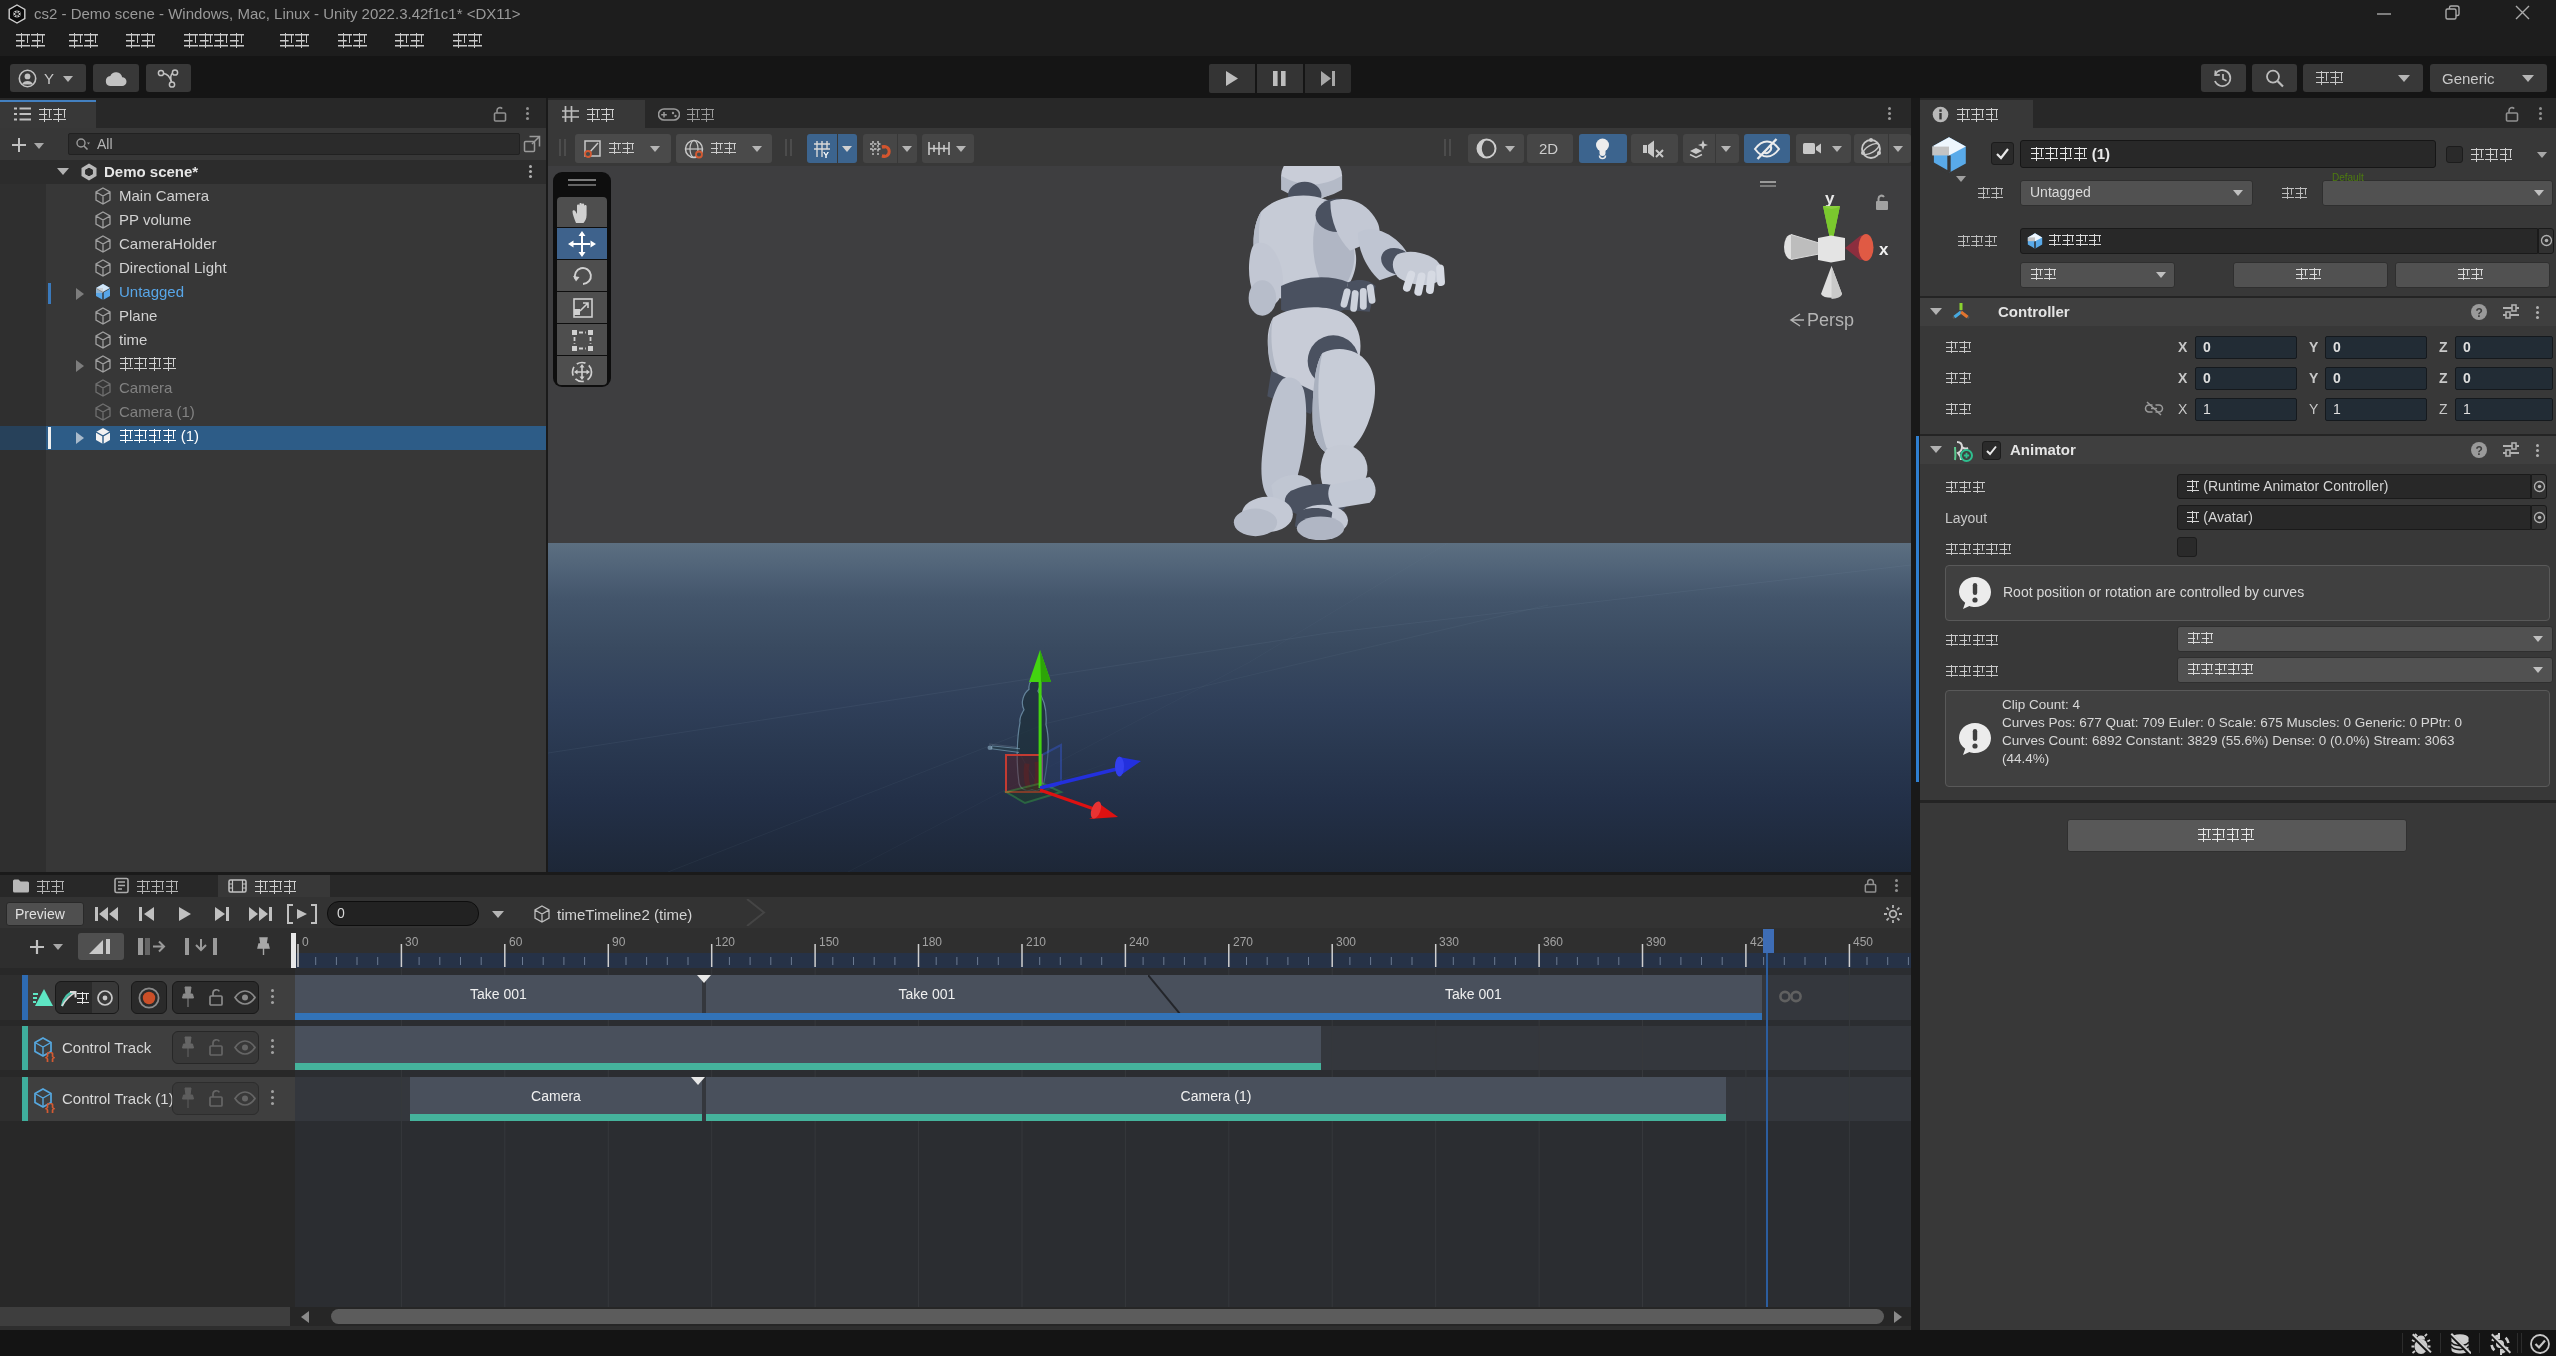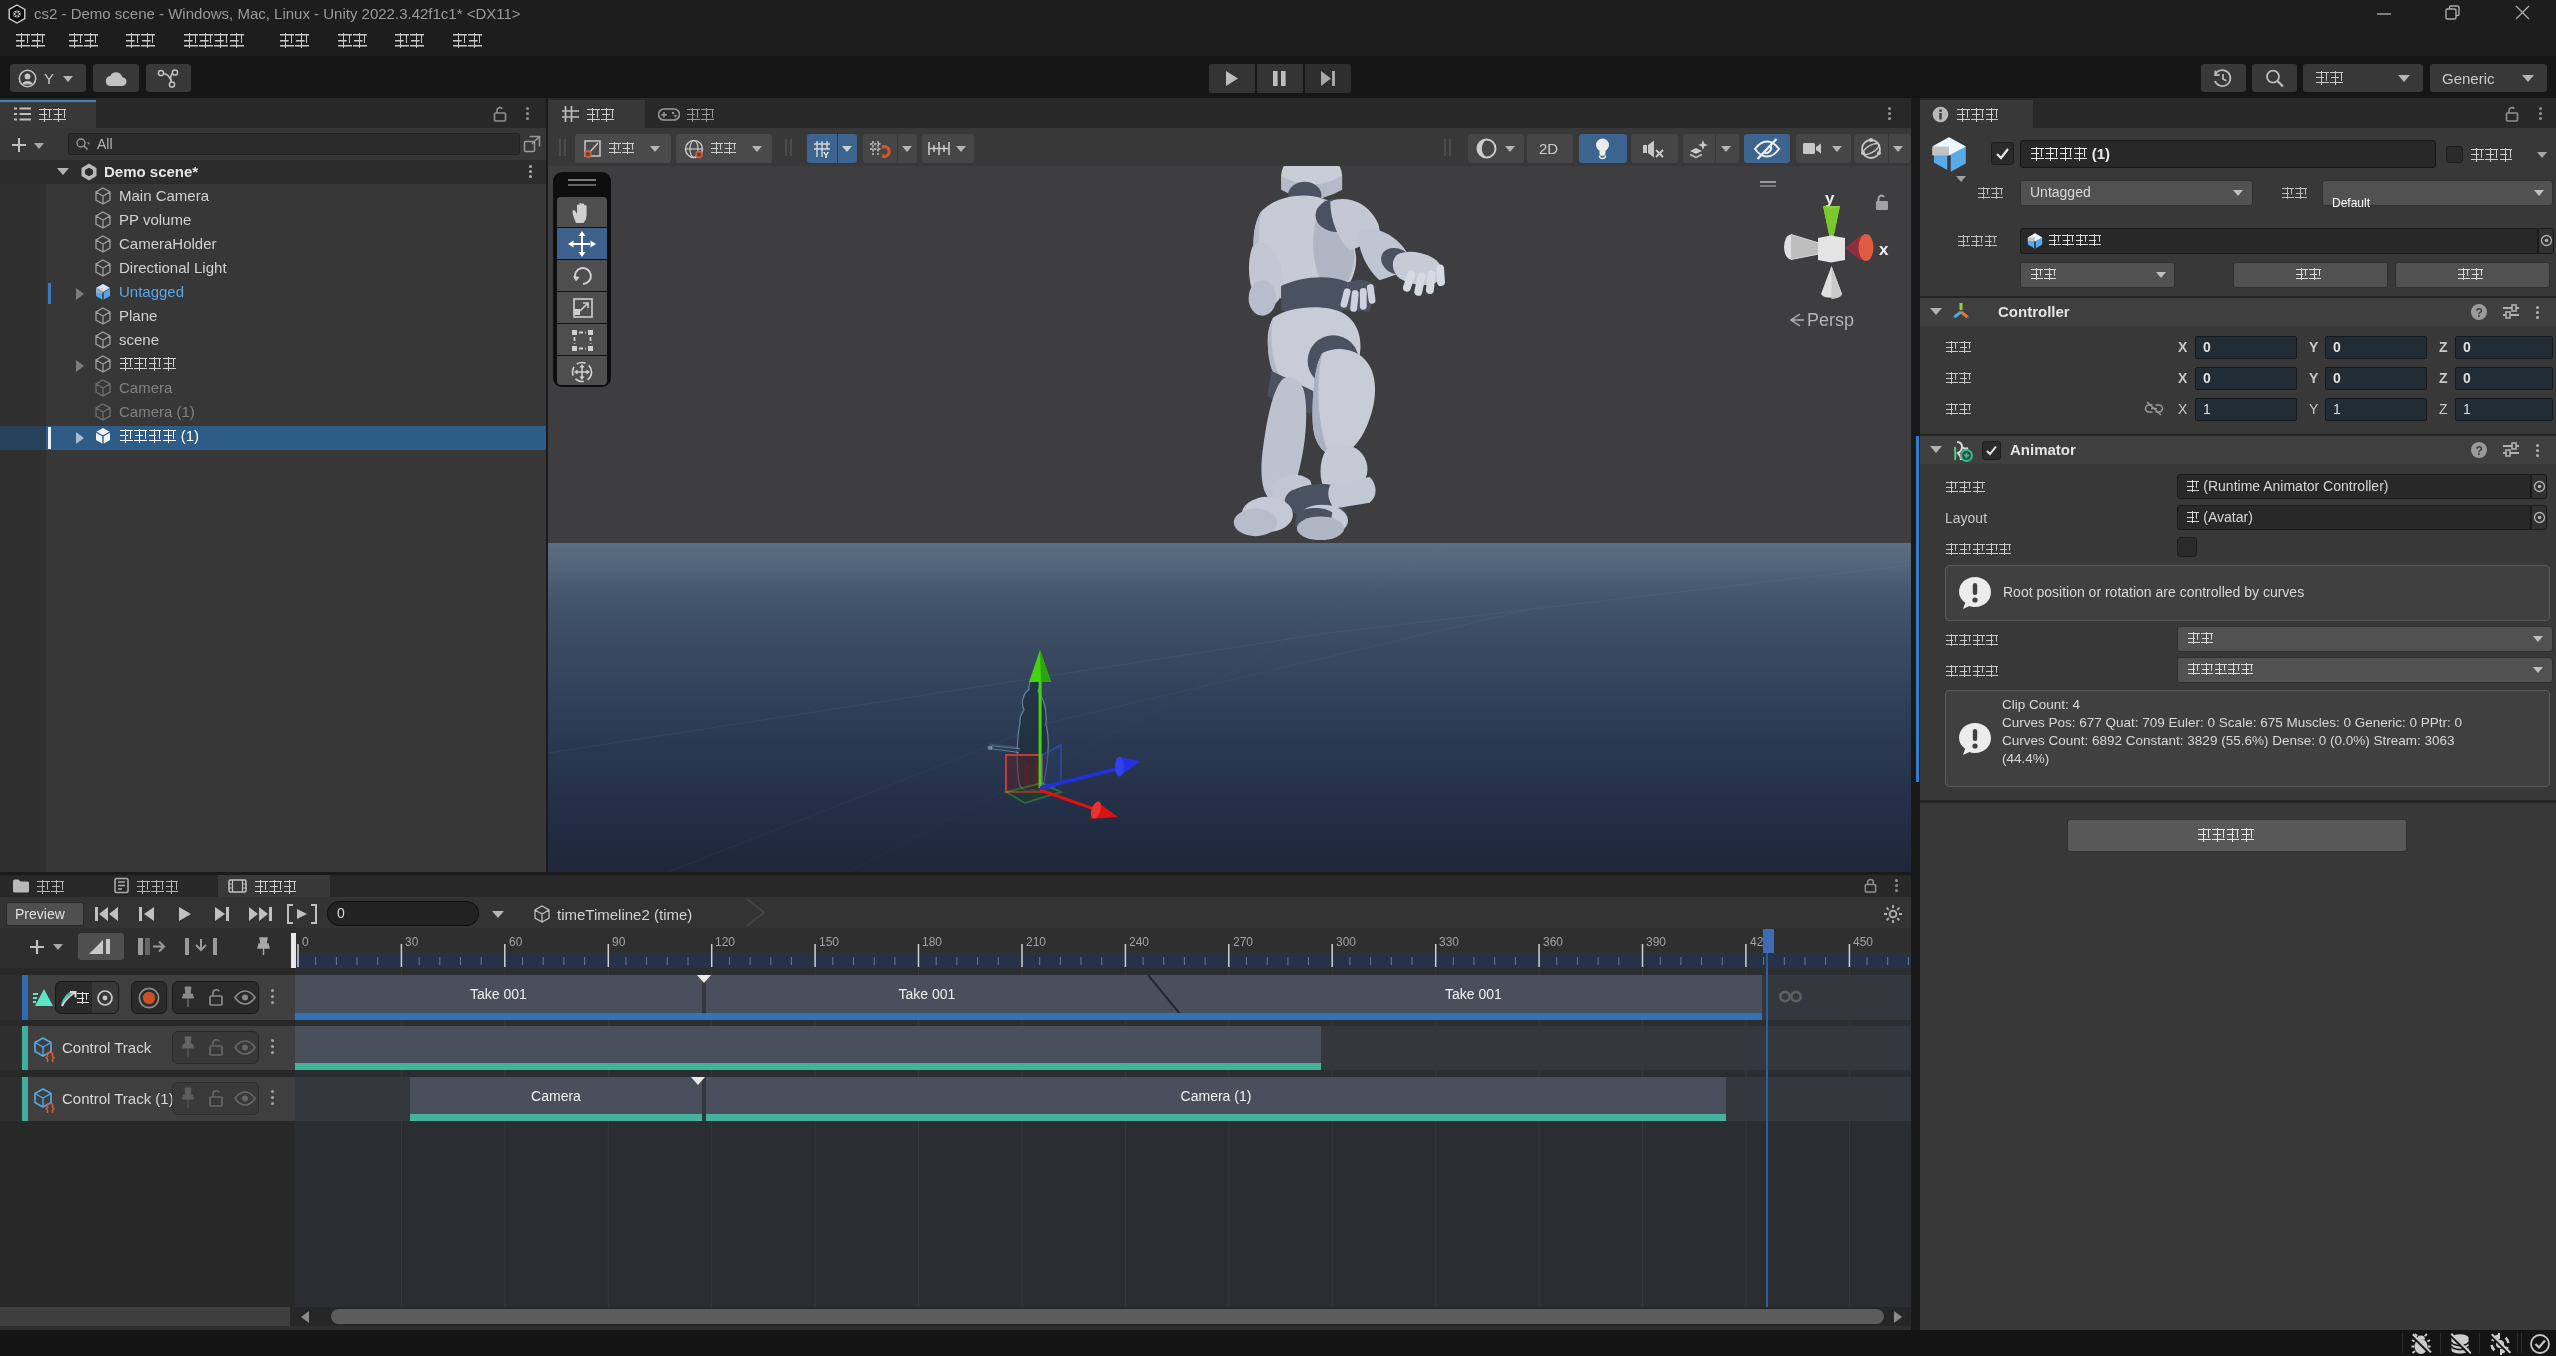--- a/index.html
+++ b/index.html
@@ -172,21 +172,21 @@
       <rect x="3" y="6" width="7" height="5" fill="#bfbfbf" opacity=".55"></rect>
     </svg>
 <div class="tx" style="left:119px;top:283px;font-size:15px;color:#58a6e8;">Untagged</div>
 <svg class="abs" style="left:93px;top:306px;" width="20" height="20" viewBox="0 0 20 20">
       <path d="M10 2 L17 6 V14 L10 18 L3 14 V6 Z M3 6 L10 10 L17 6 M10 10 V18" fill="none" stroke="#9f9f9f" stroke-width="1.3"></path>
     </svg>
 <div class="tx" style="left:119px;top:307px;font-size:15px;color:#d2d2d2;">Plane</div>
 <svg class="abs" style="left:93px;top:330px;" width="20" height="20" viewBox="0 0 20 20">
       <path d="M10 2 L17 6 V14 L10 18 L3 14 V6 Z M3 6 L10 10 L17 6 M10 10 V18" fill="none" stroke="#9f9f9f" stroke-width="1.3"></path>
     </svg>
-<div class="tx" style="left:119px;top:331px;font-size:15px;color:#d2d2d2;">scene</div>
+<div class="tx" style="left:119px;top:331px;font-size:15px;color:#d2d2d2;">time</div>
 <div class="abs" style="left:76px;top:360px;width:0;height:0;border-top:6px solid transparent;border-bottom:6px solid transparent;border-left:8px solid #7d7d7d;"></div>
 <svg class="abs" style="left:93px;top:354px;" width="20" height="20" viewBox="0 0 20 20">
       <path d="M10 2 L17 6 V14 L10 18 L3 14 V6 Z M3 6 L10 10 L17 6 M10 10 V18" fill="none" stroke="#9f9f9f" stroke-width="1.3"></path>
     </svg>
 <div class="tx" style="left:119px;top:355px;font-size:15px;color:#d2d2d2;"><i class="c"></i><i class="c"></i><i class="c"></i><i class="c"></i></div>
 <svg class="abs" style="left:93px;top:378px;" width="20" height="20" viewBox="0 0 20 20">
       <path d="M10 2 L17 6 V14 L10 18 L3 14 V6 Z M3 6 L10 10 L17 6 M10 10 V18" fill="none" stroke="#6e6e6e" stroke-width="1.3"></path>
     </svg>
 <div class="tx" style="left:119px;top:379px;font-size:15px;color:#828282;">Camera</div>
 <svg class="abs" style="left:93px;top:402px;" width="20" height="20" viewBox="0 0 20 20">
@@ -492,21 +492,21 @@
 <div class="abs" style="left:2446px;top:146px;width:17px;height:17px;background:#2a2a2a;border:1px solid #1c1c1c;border-radius:3px;"></div>
 <div class="tx" style="left:2470px;top:146px;font-size:15px;color:#cfcfcf;"><i class="c"></i><i class="c"></i><i class="c"></i></div>
 <div class="abs" style="left:2537px;top:152px;width:0;height:0;border:5px solid transparent;border-top:6px solid #a8a8a8;"></div>
 
 <div class="tx" style="left:1977px;top:185px;font-size:14px;color:#bdbdbd;"><i class="c"></i><i class="c"></i></div>
 <div class="abs" style="left:2020px;top:180px;width:233px;height:26px;background:#515151;border:1px solid #2f2f2f;border-radius:3px;"></div>
 <div class="tx" style="left:2030px;top:184px;font-size:14px;color:#dadada;">Untagged</div>
 <div class="abs" style="left:2233px;top:190px;width:0;height:0;border:5px solid transparent;border-top:6px solid #c0c0c0;"></div>
 <div class="tx" style="left:2281px;top:185px;font-size:14px;color:#bdbdbd;"><i class="c"></i><i class="c"></i></div>
 <div class="abs" style="left:2322px;top:180px;width:231px;height:26px;background:#515151;border:1px solid #2f2f2f;border-radius:3px;"></div>
-<div class="tx" style="left:2332px;top:196px;font-size:12px;color:#ffffff;">Default</div>
+<div class="tx" style="left:2332px;top:172px;font-size:10px;color:#4d7c0f;">Default</div>
 <div class="abs" style="left:2534px;top:190px;width:0;height:0;border:5px solid transparent;border-top:6px solid #c0c0c0;"></div>
 
 <div class="tx" style="left:1957px;top:233px;font-size:14px;color:#bdbdbd;"><i class="c"></i><i class="c"></i><i class="c"></i></div>
 <div class="abs" style="left:2020px;top:228px;width:518px;height:26px;background:#282828;border:1px solid #1a1a1a;border-radius:3px 0 0 3px;"></div>
 <svg class="abs" style="left:2026px;top:232px;" width="18" height="18" viewBox="0 0 20 20">
       <path d="M10 1.5 L18 6 V14 L10 18.5 L2 14 V6 Z" fill="#59aae9"></path>
       <path d="M2 6 L10 10.2 L18 6 L10 1.5 Z" fill="#eef6fd"></path>
       <path d="M10 10.2 V18.5" stroke="#282828" stroke-width="1.6"></path>
       <rect x="2" y="6" width="8" height="4.2" fill="#c3c3c3"></rect>
     </svg>

